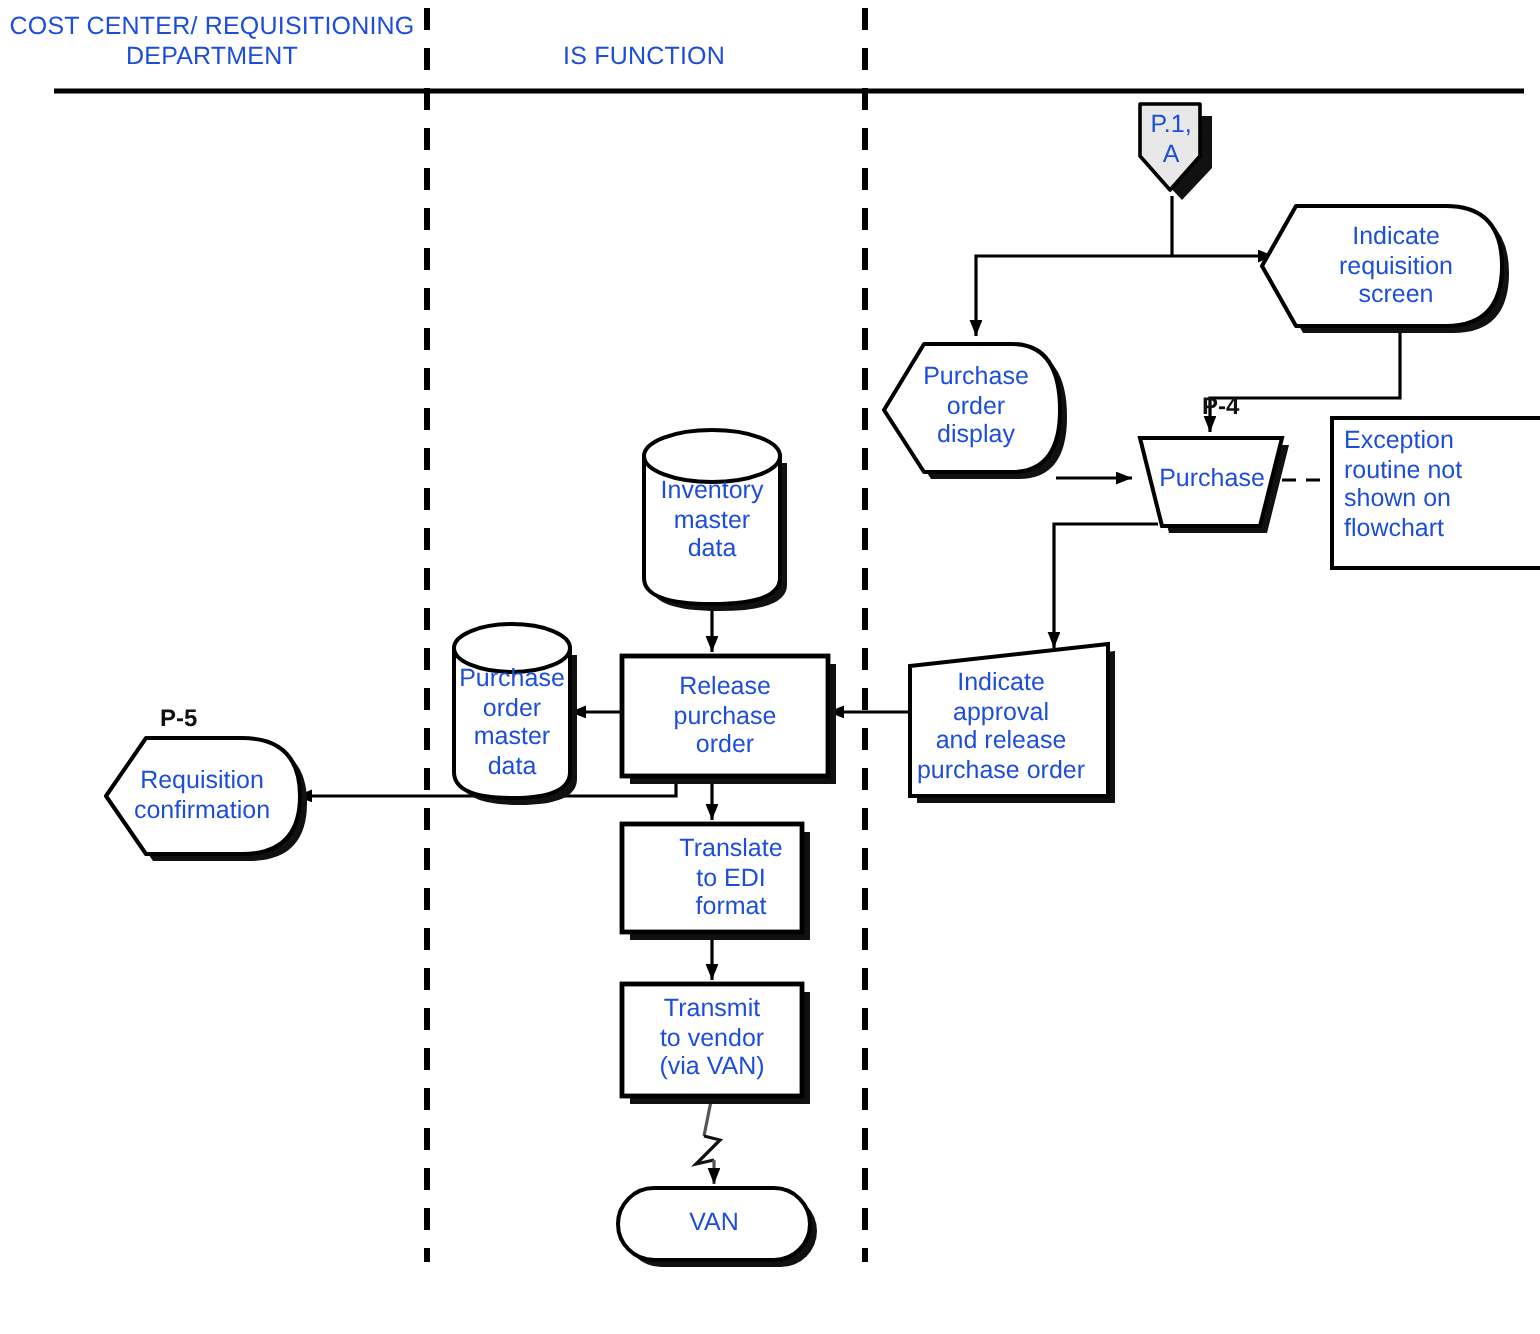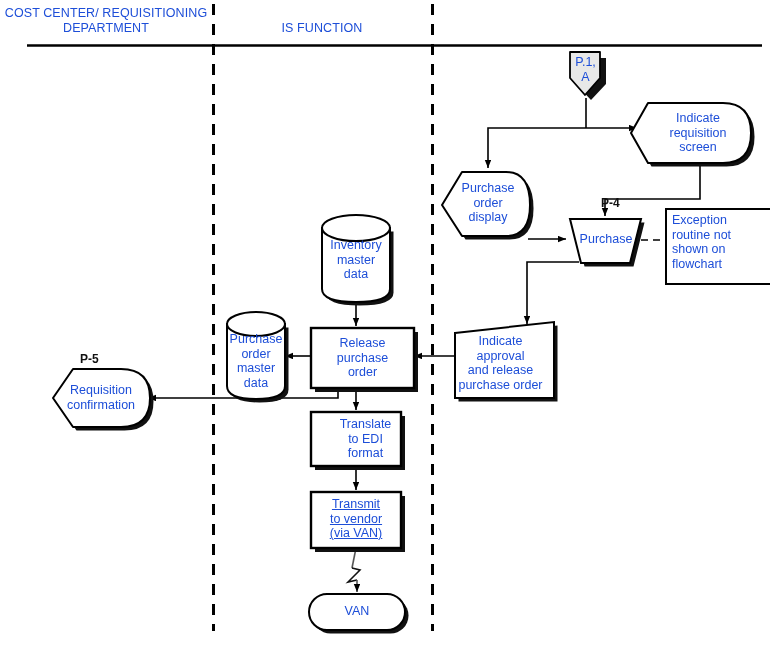--- a/index.html
+++ b/index.html
@@ -206,21 +206,21 @@
 data</div>
 
   <div class="node-label" style="left:313px; top:336px; width:99px;">Release
 purchase
 order</div>
 
   <div class="node-label" style="left:312px; top:417px; width:107px;">Translate
 to EDI
 format</div>
 
-  <div class="node-label" style="left:312px; top:497px; width:88px;text-decoration:underline;">Transmit
+  <div class="node-label" style="left:312px; top:497px; width:88px;">Transmit
 to vendor
 (via VAN)</div>
 
   <div class="node-label" style="left:309px; top:604px; width:96px;">VAN</div>
 
   <div class="node-label" style="left:54px; top:383px; width:94px;">Requisition
 confirmation</div>
 
   <div class="conn-label" style="left:80px; top:352px;">P-5</div>
 

